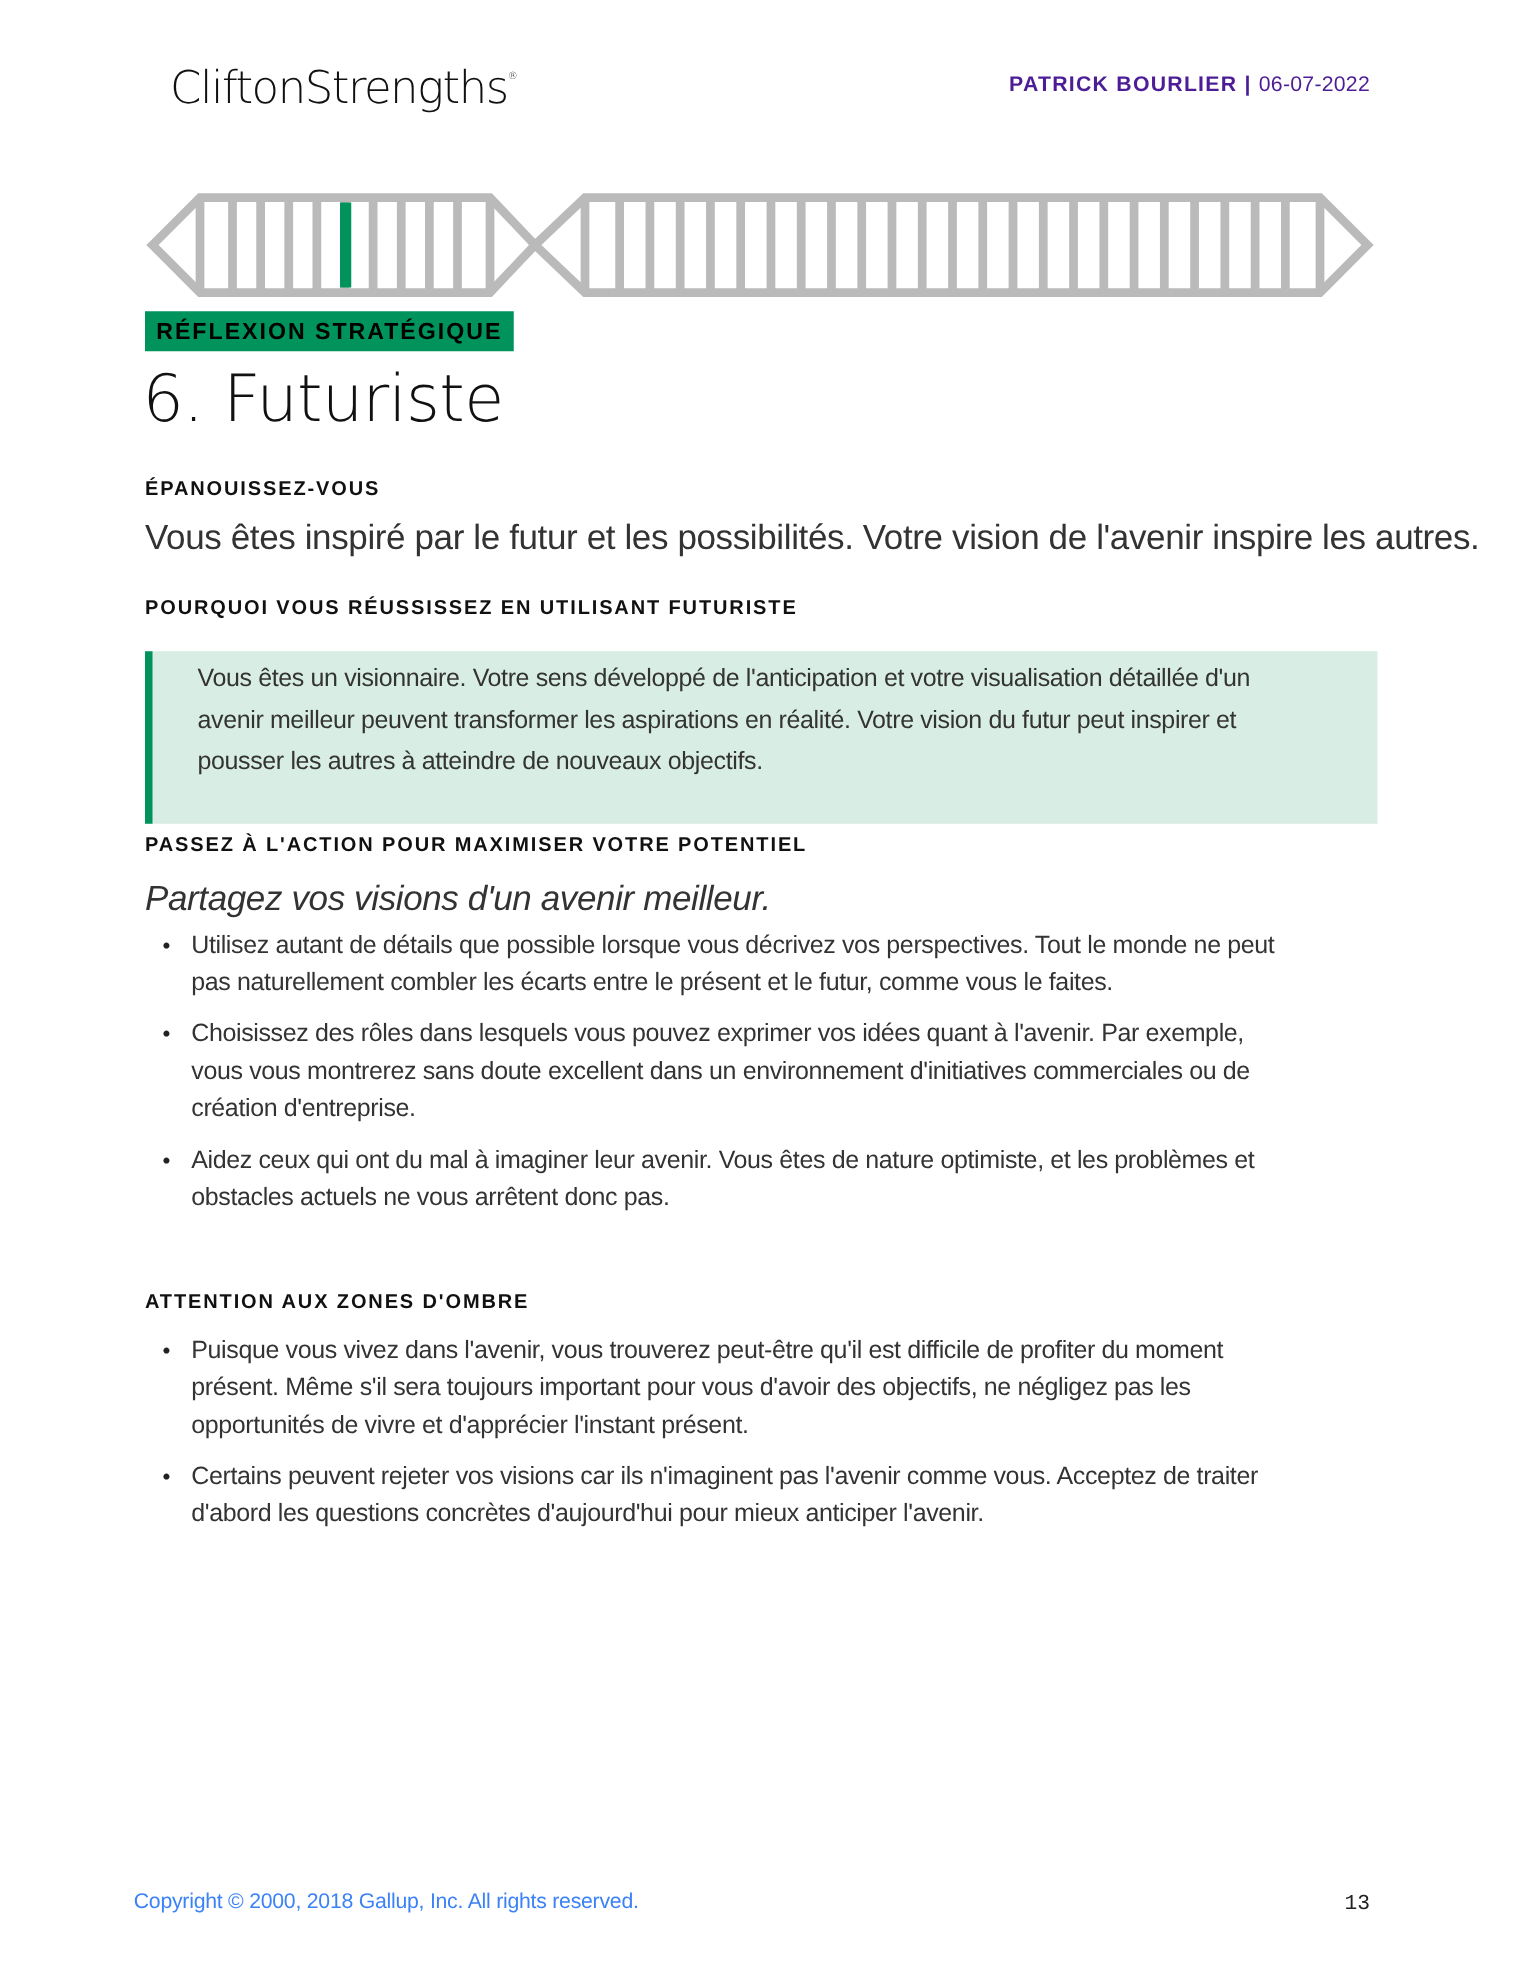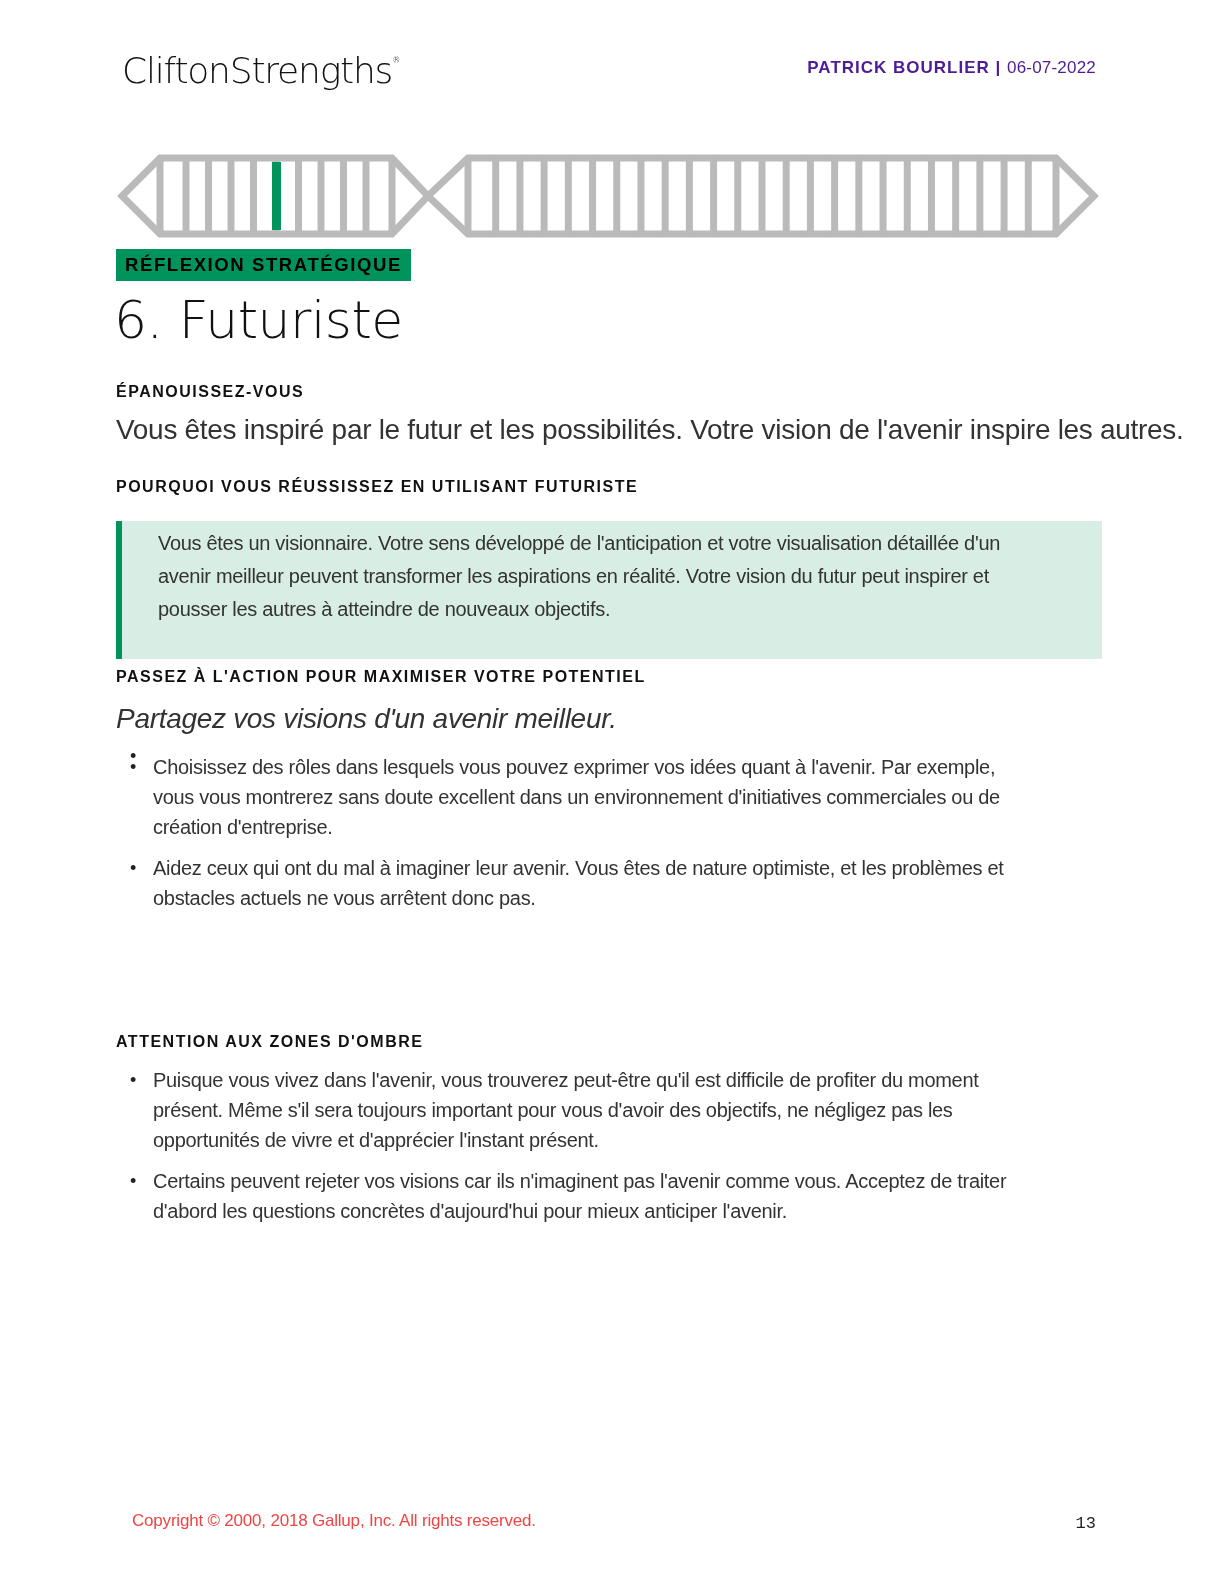--- a/index.html
+++ b/index.html
@@ -1,21 +1,21 @@
 <!DOCTYPE html>
 <html><head>
   <meta charset="utf-8">
   <style>
     html, body { margin: 0; padding: 0; background: #ffffff; }
     body {
       width: 1224px; height: 1584px; position: relative; overflow: hidden;
       font-family: "Liberation Sans", sans-serif; color: #222222;
     }
     .logo {
-      position: absolute; left: 122px; top: 50px;
+      position: absolute; left: 136px; top: 50px;
       font-family: "DejaVu Sans", sans-serif; font-size: 36px; font-weight: 300;
       letter-spacing: -1.2px; color: #111111;
     }
     .logo sup { font-size: 8px; vertical-align: top; position: relative; top: 6px; letter-spacing: 0; }
     .header-right {
       position: absolute; right: 128px; top: 58px; font-size: 17px; color: #4c1d95;
       letter-spacing: 0.2px;
     }
     .header-right .name { font-weight: bold; letter-spacing: 1px; }
     .theme-bar { position: absolute; left: 116px; top: 150px; width: 990px; height: 95px; }
@@ -50,21 +50,21 @@
       position: absolute; left: 116px; margin: 0; padding: 0; list-style: none; width: 910px;
     }
     ul.bullets li {
       position: relative; padding-left: 37px; font-size: 20px; line-height: 30px;
       color: #333333; letter-spacing: -0.3px; margin-bottom: 11px;
     }
     ul.bullets li .dot {
       position: absolute; left: 14px; top: 0; font-size: 18px; color: #222222;
     }
     .footer-copy {
-      position: absolute; left: 132px; top: 1511px; font-size: 17px; color: #ef4444;
+      position: absolute; left: 107px; top: 1511px; font-size: 17px; color: #3b82f6;
       letter-spacing: -0.2px;
     }
     .page-num {
       position: absolute; right: 128px; top: 1514px; font-family: Liberation Mono, monospace;
       font-size: 17px; color: #222222;
     }
   </style>
 </head>
 <body>
 
@@ -121,21 +121,21 @@
 <p class="body-text" style="top:414px;">Vous êtes inspiré par le futur et les possibilités. Votre vision de l'avenir inspire les autres.</p>
 
 <h2 class="section-head" style="top:478px;">POURQUOI VOUS RÉUSSISSEZ EN UTILISANT FUTURISTE</h2>
 <div class="callout">
   <p>Vous êtes un visionnaire. Votre sens développé de l'anticipation et votre visualisation détaillée d'un avenir meilleur peuvent transformer les aspirations en réalité. Votre vision du futur peut inspirer et pousser les autres à atteindre de nouveaux objectifs.</p>
 </div>
 
 <h2 class="section-head" style="top:668px;">PASSEZ À L'ACTION POUR MAXIMISER VOTRE POTENTIEL</h2>
 <p class="body-text italic" style="top:703px;">Partagez vos visions d'un avenir meilleur.</p>
 <ul class="bullets" style="top:741px;">
-  <li><span class="dot">•</span></li>
+  <li><span class="dot">•</span><span>Utilisez autant de détails que possible lorsque vous décrivez vos perspectives. Tout le monde ne peut pas naturellement combler les écarts entre le présent et le futur, comme vous le faites.</span></li>
   <li><span class="dot">•</span><span>Choisissez des rôles dans lesquels vous pouvez exprimer vos idées quant à l'avenir. Par exemple, vous vous montrerez sans doute excellent dans un environnement d'initiatives commerciales ou de création d'entreprise.</span></li>
   <li><span class="dot">•</span><span>Aidez ceux qui ont du mal à imaginer leur avenir. Vous êtes de nature optimiste, et les problèmes et obstacles actuels ne vous arrêtent donc pas.</span></li>
 </ul>
 
 <h2 class="section-head" style="top:1033px;">ATTENTION AUX ZONES D'OMBRE</h2>
 <ul class="bullets" style="top:1065px;">
   <li><span class="dot">•</span><span>Puisque vous vivez dans l'avenir, vous trouverez peut-être qu'il est difficile de profiter du moment présent. Même s'il sera toujours important pour vous d'avoir des objectifs, ne négligez pas les opportunités de vivre et d'apprécier l'instant présent.</span></li>
   <li><span class="dot">•</span><span>Certains peuvent rejeter vos visions car ils n'imaginent pas l'avenir comme vous. Acceptez de traiter d'abord les questions concrètes d'aujourd'hui pour mieux anticiper l'avenir.</span></li>
 </ul>
 

